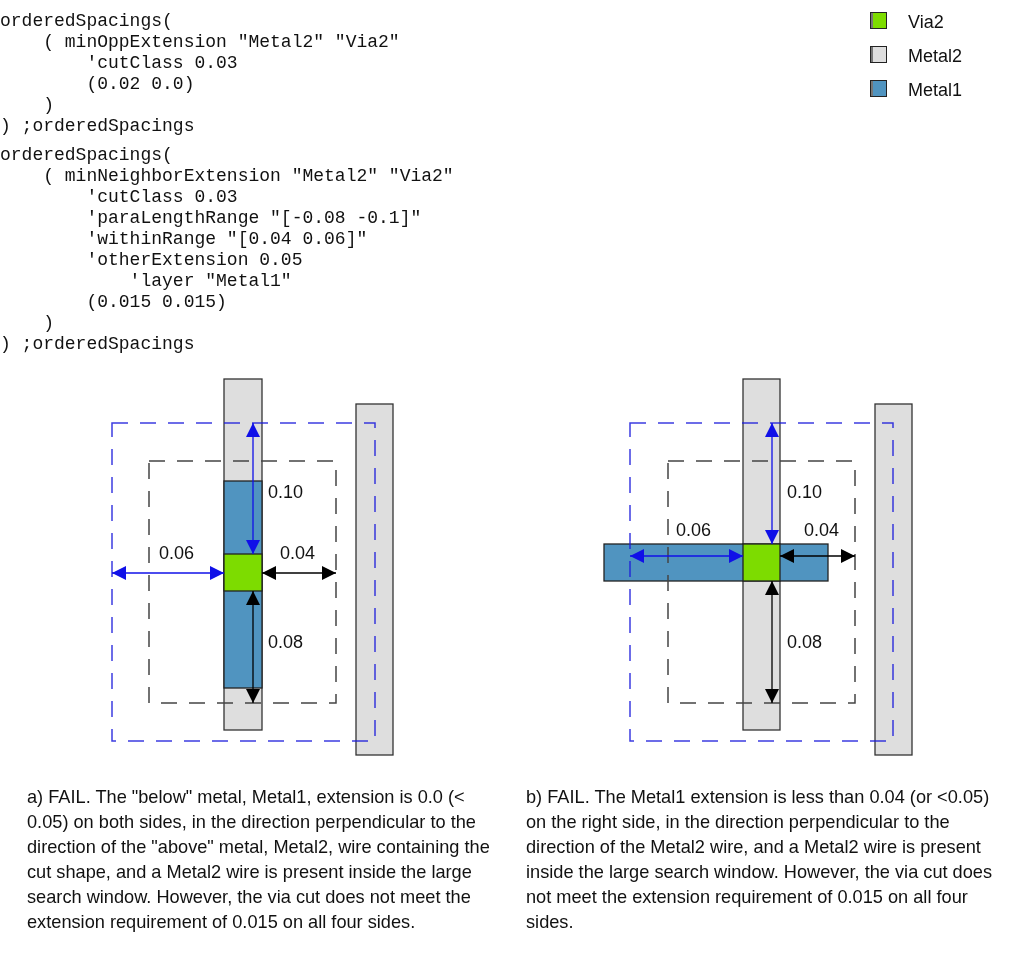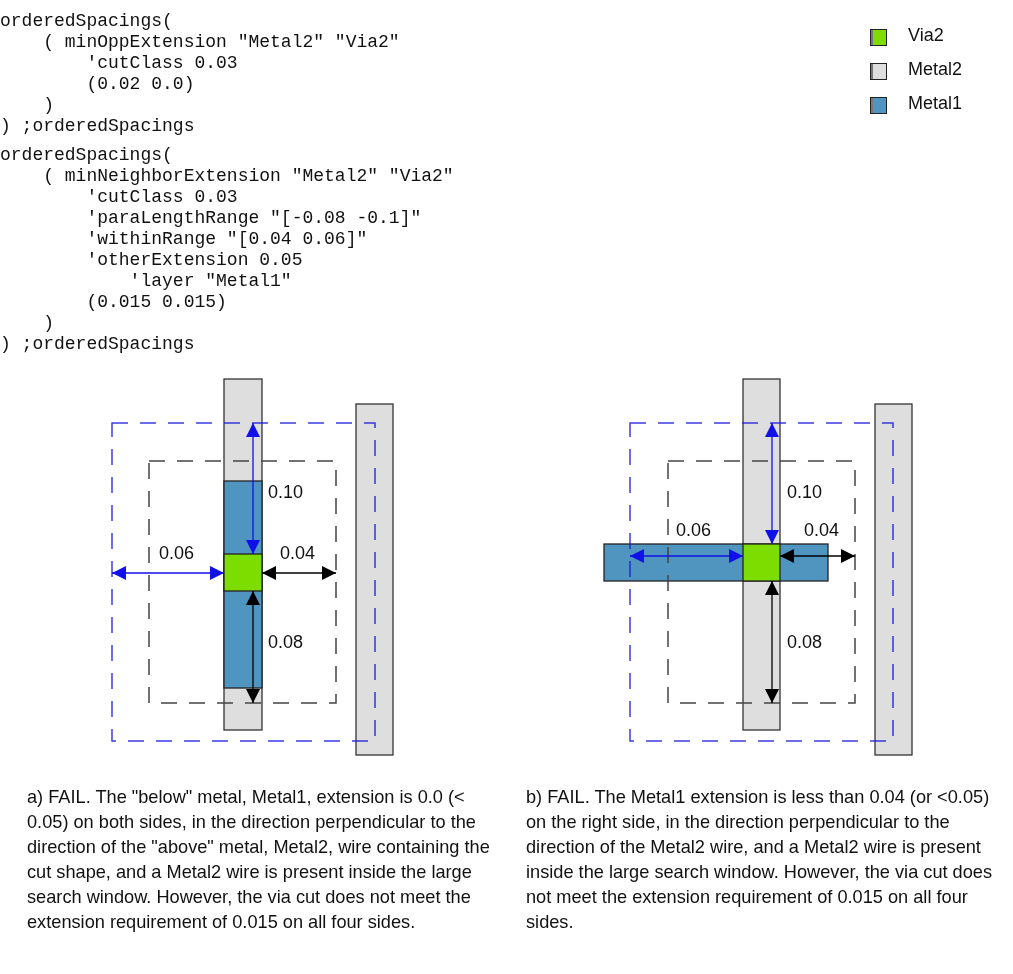--- a/index.html
+++ b/index.html
@@ -5,21 +5,21 @@
   html, body { margin: 0; padding: 0; background: #ffffff; }
   body { width: 1013px; height: 974px; position: relative; overflow: hidden; }
   .code {
     position: absolute; left: 0; top: 11px;
     font-family: "Liberation Mono", "DejaVu Sans Mono", monospace;
     font-size: 18px; line-height: 21px; color: #111; white-space: pre; margin: 0;
   }
   .code .line { display: block; height: 21px; }
   .code .gap { height: 8px; display: block; }
   .legend { position: absolute; left: 870px; top: 12px; font-family: "Liberation Sans", sans-serif; font-size: 18px; color: #111; }
-  .legend-item { position: relative; height: 34px; display: flex; align-items: flex-end; }
+  .legend-item { position: relative; height: 34px; display: flex; align-items: flex-start; }
   .swatch { width: 17px; height: 17px; border: 1px solid #222; box-sizing: border-box; margin-right: 21px; box-shadow: inset 2px 0 0 #777; }
   .caption {
     position: absolute; font-family: "Liberation Sans", sans-serif; font-size: 18.2px;
     line-height: 25px; color: #111; width: 470px;
   }
   #cap-a { left: 27px; top: 785px; }
   #cap-b { left: 526px; top: 785px; }
   svg.diagram { position: absolute; left: 0; top: 0; }
   .dimlabel { font-family: "Liberation Sans", sans-serif; font-size: 18px; fill: #111; }
 </style>

